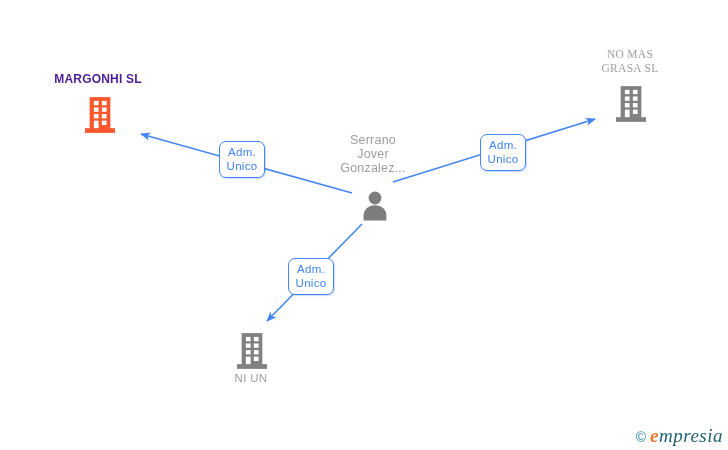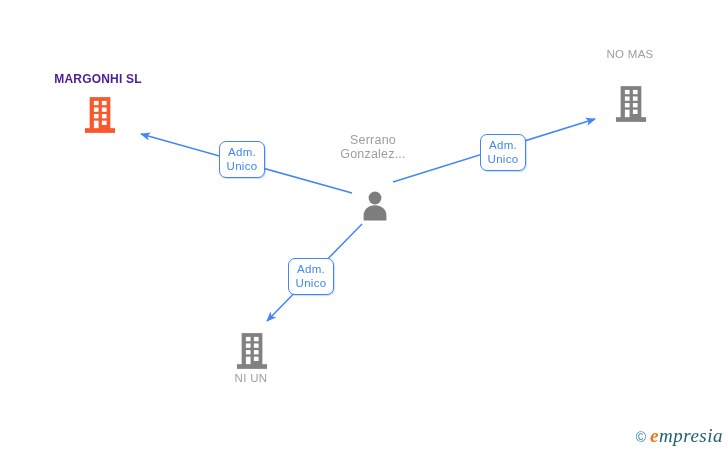--- a/index.html
+++ b/index.html
@@ -23,21 +23,21 @@
     background:#ffffff;border:1.5px solid #4285f4;border-radius:7px;
     color:#4285f4;font-size:11.5px;line-height:13.5px;text-align:center;
     padding:4px 2px;box-shadow:1px 1px 1px rgba(66,133,244,.28);
     letter-spacing:.3px;
   }
   .box-margonhi{left:219px;top:141px;}
   .box-nomas{left:480px;top:134px;}
   .box-niun{left:288px;top:258px;}
   .lbl-margonhi{left:18px;top:73px;width:160px;}
   .lbl-person{left:303px;top:133px;width:140px;}
-  .lbl-nomas{left:560px;top:48px;width:140px;}
+  .lbl-nomas{left:560px;top:48px;width:140px;font-family:Liberation Serif, serif;}
   .lbl-niun{left:176px;top:372px;width:150px;}
   .ico-margonhi{left:84px;top:97px;}
   .ico-nomas{left:615px;top:86px;}
   .ico-niun{left:236px;top:333px;}
   .ico-person{left:359px;top:190px;}
   .brand{
     position:absolute;right:5px;bottom:3px;z-index:2;
     display:flex;align-items:baseline;gap:4px;white-space:nowrap;
   }
   .brand .copy{color:#2d8ca0;font-size:14px;}
@@ -72,20 +72,21 @@
       <rect class="w" x="19" y="11" width="5" height="4.6"></rect>
       <rect class="w" x="10.5" y="18" width="5" height="4.6"></rect>
       <rect class="w" x="19" y="18" width="5" height="4.6"></rect>
       <rect class="w" x="19" y="25" width="5" height="4.6"></rect>
       <rect class="w" x="10.5" y="25" width="5" height="8"></rect>
     </svg>
   </div>
 
   <div class="label company-label lbl-nomas">
     <div>NO MAS</div>
+    <div>GRASA SL</div>
   </div>
   <div class="icon gray ico-nomas">
     <svg width="32" height="36" viewBox="0 0 34 38">
       <rect x="6" y="0" width="22" height="34" fill="currentColor"></rect>
       <rect x="1" y="33" width="32" height="5" fill="currentColor"></rect>
       <rect class="w" x="10.5" y="4" width="5" height="4.6"></rect>
       <rect class="w" x="19" y="4" width="5" height="4.6"></rect>
       <rect class="w" x="10.5" y="11" width="5" height="4.6"></rect>
       <rect class="w" x="19" y="11" width="5" height="4.6"></rect>
       <rect class="w" x="10.5" y="18" width="5" height="4.6"></rect>
@@ -108,20 +109,21 @@
       <rect class="w" x="19" y="25" width="5" height="4.6"></rect>
       <rect class="w" x="10.5" y="25" width="5" height="8"></rect>
     </svg>
   </div>
   <div class="label company-label lbl-niun">
     <div>NI UN</div>
   </div>
 
   <div class="label person-label lbl-person">
     <div>Serrano</div>
+    <div>Jover</div>
     <div>Gonzalez...</div>
   </div>
   <div class="icon person ico-person">
     <svg width="32" height="34" viewBox="0 0 32 34">
       <circle cx="16" cy="8" r="6.4" fill="currentColor"></circle>
       <path d="M16 15.2 C9.2 15.2 4.6 19.6 4.6 25.4 L4.6 30.5 L27.4 30.5 L27.4 25.4 C27.4 19.6 22.8 15.2 16 15.2 Z" fill="currentColor"></path>
     </svg>
   </div>
 
   <div class="adm-box box-margonhi">

